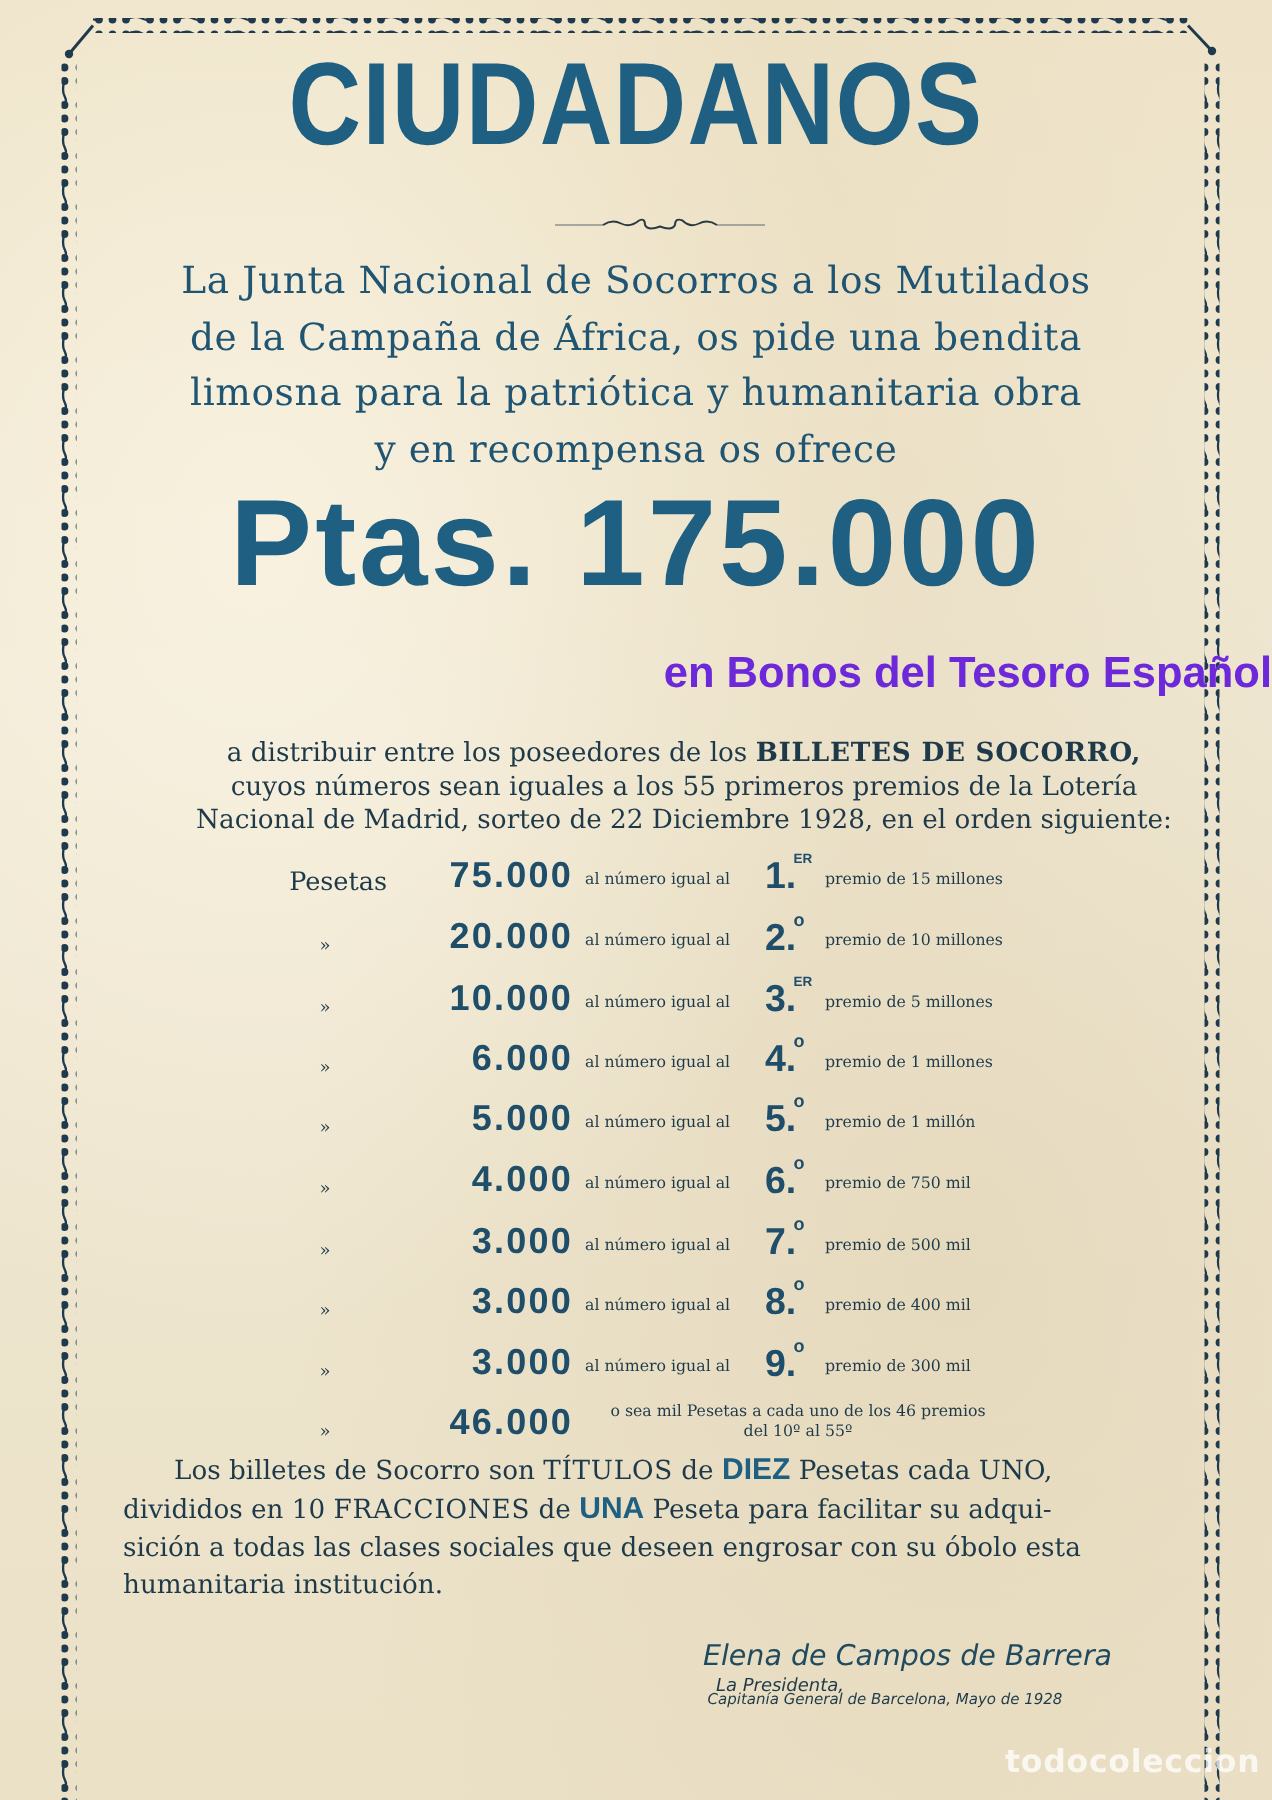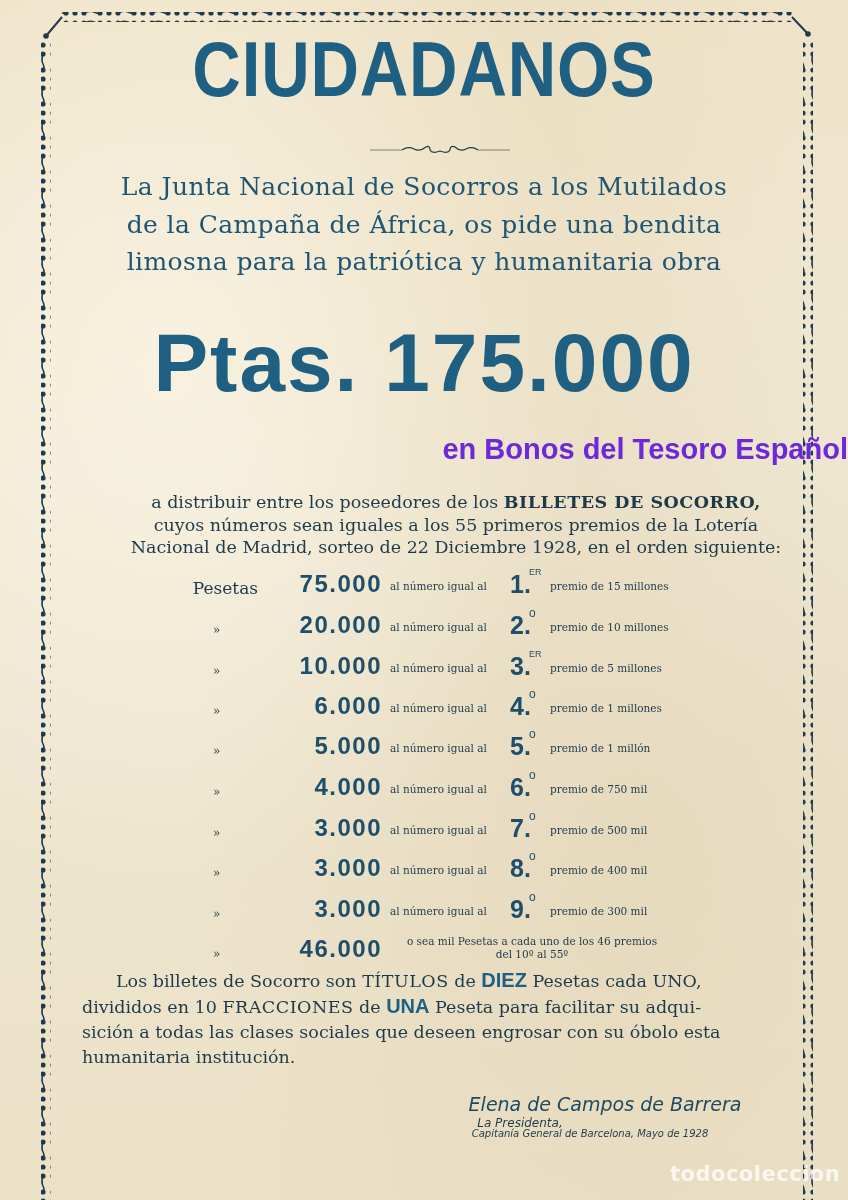--- a/index.html
+++ b/index.html
@@ -147,21 +147,21 @@
     font-family: "Liberation Sans", sans-serif;
     font-weight: bold;
     font-size: 25px;
     color: #1e4e6a;
   }
   .prize-rank .sup {
     position: absolute;
     left: 19px;
     top: -3px;
     font-size: 9px;
-    font-weight: normal;
+    font-weight: bold;
   }
   .prize-rank .sup.o { font-size: 12px; left: 19px; top: -5px; }
   .prize-desc {
     position: absolute;
     left: 550px;
     top: 12px;
     font-family: "DejaVu Serif", serif;
     font-size: 10.5px;
     color: #1e3a4a;
   }
@@ -256,20 +256,21 @@
   <svg class="flourish" viewBox="0 0 140 20">
     <line x1="0" y1="12" x2="32" y2="12" stroke="#5a6b70" stroke-width="0.8"></line>
     <path d="M32 12 Q38 8 44 11 Q50 14 56 9 Q60 7 60 12 Q62 16 70 13 Q78 16 80 12 Q80 7 85 9 Q90 14 96 11 Q102 8 108 12" stroke="#2a3a40" stroke-width="1.3" fill="none"></path>
     <line x1="108" y1="12" x2="140" y2="12" stroke="#5a6b70" stroke-width="0.8"></line>
   </svg>
 
   <div class="intro">
     <div>La Junta Nacional de Socorros a los Mutilados</div>
     <div>de la Campaña de África, os pide una bendita</div>
     <div>limosna para la patriótica y humanitaria obra</div>
+    <div>y en recompensa os ofrece</div>
   </div>
 
   <div class="amount">Ptas. 175.000</div>
 
   <div class="bonds">en Bonos del Tesoro Español</div>
 
   <div class="distribute">
     <div>
       <span>a distribuir entre los poseedores de los </span><b>BILLETES DE SOCORRO,</b>
     </div>

